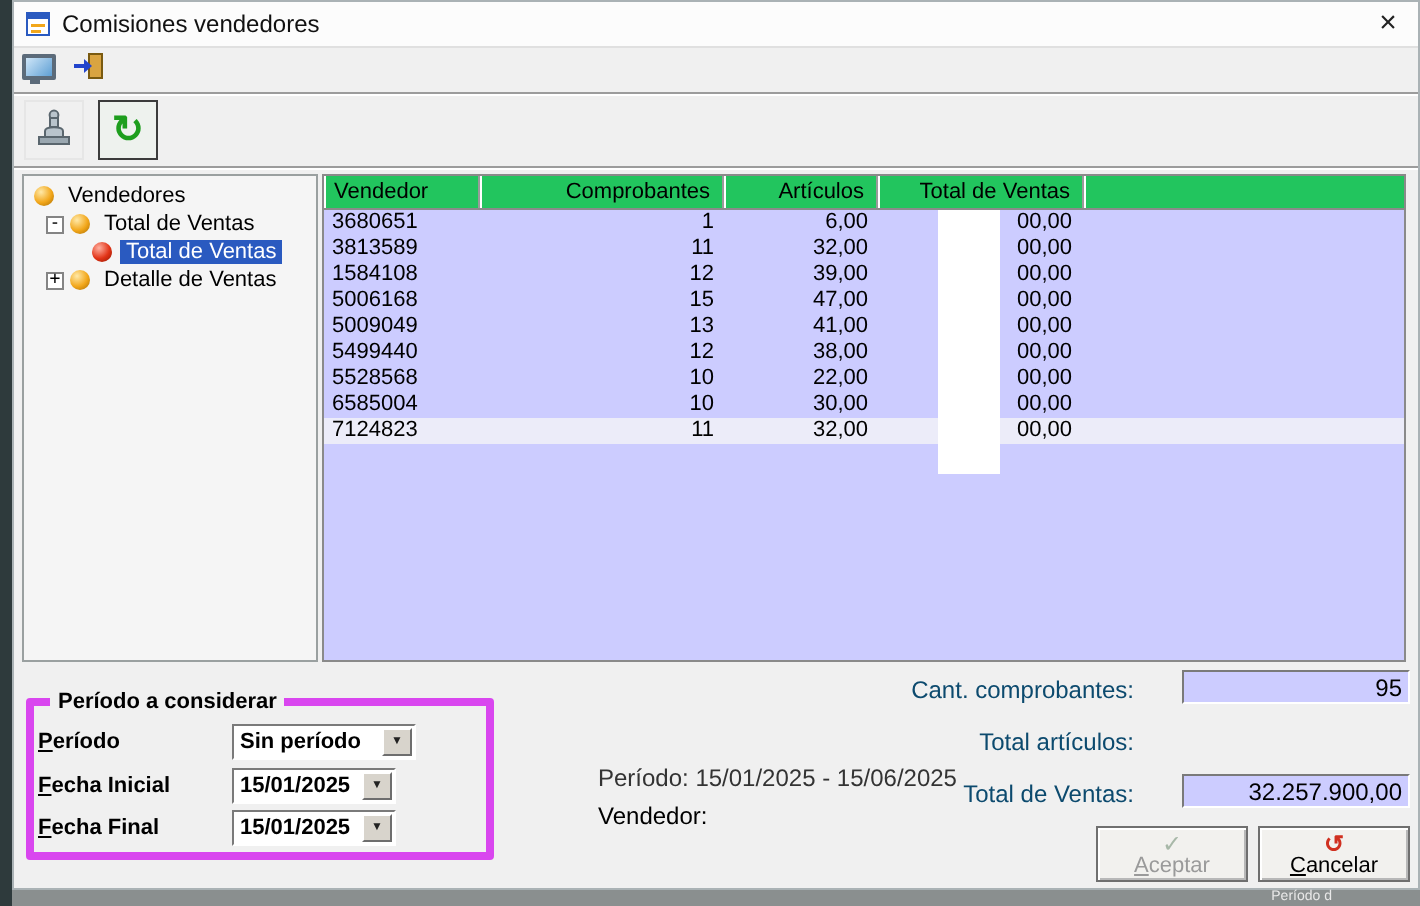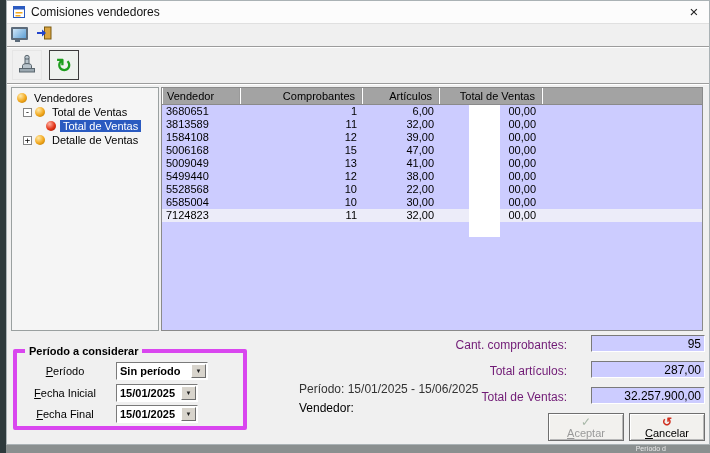--- a/index.html
+++ b/index.html
@@ -30,53 +30,53 @@
   .lvl0{padding-left:5px}.lvl1{padding-left:11px}.lvl2{padding-left:34px}
   .expand-box{width:9px;height:9px;border:1px solid #848484;background:#fff;font-size:9px;line-height:7px;text-align:center;margin-right:3px;box-sizing:border-box;flex:none;font-family:"DejaVu Sans Mono",monospace}
   .ball{width:10px;height:10px;border-radius:50%;margin-right:4px;flex:none}
   .ball.yellow{background:radial-gradient(circle at 35% 30%,#ffe9a8,#f2a71b 55%,#a66a00)}
   .ball.red{background:radial-gradient(circle at 35% 30%,#ffb0a0,#e23417 55%,#8d1500)}
   .tree-label{padding:0 3px}
   .tree-label.selected{background:#2a5ac0;color:#fff}
 
   
   .table{position:absolute;left:154px;top:86px;width:542px;height:244px;background:#ccccff;border:1px solid #8a8a8a;box-sizing:border-box;overflow:hidden}
-  .thead{display:flex;height:17px;background:#a3a3a3;border-bottom:1px solid #8a8a8a;box-sizing:border-box}
+  .thead{display:flex;height:17px;background:#22c55e;border-bottom:1px solid #8a8a8a;box-sizing:border-box}
   .th{box-sizing:border-box;font-size:11px;padding-top:2px;border-right:1px solid #9a9a9a;border-left:1px solid #fff;white-space:nowrap;overflow:hidden}
   .th.c0{padding-left:4px}
   .th.c1,.th.c2,.th.c3{text-align:right;padding-right:6px}
   .th.fill{flex:1;border-right:none}
   .c0{width:78px}.c1{width:122px}.c2{width:77px}.c3{width:103px}
   .tbody{position:relative}
   .trow{display:flex;height:13px;line-height:13px;font-size:11px}
   .trow.sel{background:#ececf9}
   .td{box-sizing:border-box;white-space:nowrap;overflow:hidden}
   .td.c0{padding-left:4px}
   .td.c1,.td.c2{text-align:right;padding-right:5px}
   .td.c3{text-align:right;padding-right:6px}
   .td.fill{flex:1}
   .whiteout{position:absolute;left:307px;top:17px;width:31px;height:132px;background:#ffffff}
 
   
   .groupbox{position:absolute;left:6px;top:348px;width:226px;height:73px;border:4px solid #d946ef;border-radius:2px}
   .legend{position:absolute;top:-8px;left:8px;background:#f0f0f0;padding:0 4px;font-size:11px;font-weight:bold}
   .frow{position:absolute;left:2px;height:18px;display:flex;align-items:center}
   .frow.f0{top:9px}.frow.f1{top:31px}.frow.f2{top:52px}
-  .flabel{width:92px;text-align:center;font-size:11px;font-weight:normal;padding-right:5px;white-space:nowrap}
+  .flabel{width:92px;text-align:left;font-size:11px;font-weight:bold;padding-right:5px;white-space:nowrap}
   .combo{position:relative;height:18px;background:#fff;border:1px solid;border-color:#7a7a7a #fff #fff #7a7a7a;box-sizing:border-box;display:flex;align-items:stretch}
   .combo.w90{width:92px}.combo.w80{width:82px}
   .combo .val{flex:1;font-size:11px;font-weight:bold;padding:2px 0 0 3px;white-space:nowrap;overflow:hidden}
   .combo .arrow{width:15px;margin:1px;background:#d8d4cc;border:1px solid;border-color:#fff #6e6e6e #6e6e6e #fff;font-size:6px;line-height:12px;text-align:center;color:#222;box-sizing:border-box}
 
   
   .period-line{position:absolute;left:292px;top:381px;font-size:12px;color:#333}
   .vendor-line{position:absolute;left:292px;top:400px;font-size:12px;color:#000000}
 
   
-  .tot-label{position:absolute;right:142px;font-size:12px;color:#701a75;text-align:right;white-space:nowrap}
+  .tot-label{position:absolute;right:142px;font-size:12px;color:#0c4a6e;text-align:right;white-space:nowrap}
   .tl0{top:337px}.tl1{top:363px}.tl2{top:389px}
   .valbox{position:absolute;right:4px;width:114px;height:17px;background:#ccccff;border:1px solid;border-color:#7a7a7a #fff #fff #7a7a7a;box-sizing:border-box;font-size:12px;text-align:right;padding:1px 3px 0 0}
   .vb0{top:334px}.vb1{top:360px}.vb2{top:386px}
 
   
   .btn{position:absolute;top:412px;width:76px;height:28px;background:#f2f1ee;border:1px solid #6f6f6f;box-shadow:inset 1px 1px 0 #fff,inset -1px -1px 0 #b8b8b8;display:flex;flex-direction:column;align-items:center;justify-content:center;font-size:11px;line-height:11px;padding:0;box-sizing:border-box;font-family:"Liberation Sans",sans-serif}
   .btn .glyph{font-size:12px;line-height:12px}
   .btn.accept{right:85px;color:#9a9a9a}
   .btn.accept .glyph{color:#a8b8a8}
   .btn.cancel{right:4px;color:#000}
@@ -260,21 +260,20 @@
         </div>
       </div>
     </div>
 
     <div class="period-line">Período: 15/01/2025 - 15/06/2025</div>
     <div class="vendor-line">Vendedor:</div>
 
     <div class="tot-label tl0">Cant. comprobantes:</div>
     <div class="valbox vb0">95</div>
     <div class="tot-label tl1">Total artículos:</div>
-    <div class="valbox vb1">287,00</div>
     <div class="tot-label tl2">Total de Ventas:</div>
     <div class="valbox vb2">32.257.900,00</div>
 
     <button class="btn accept">
       <span class="glyph">✓</span>
       <span><u>A</u>ceptar</span>
     </button>
     <button class="btn cancel">
       <span class="glyph">↺</span>
       <span><u>C</u>ancelar</span>

